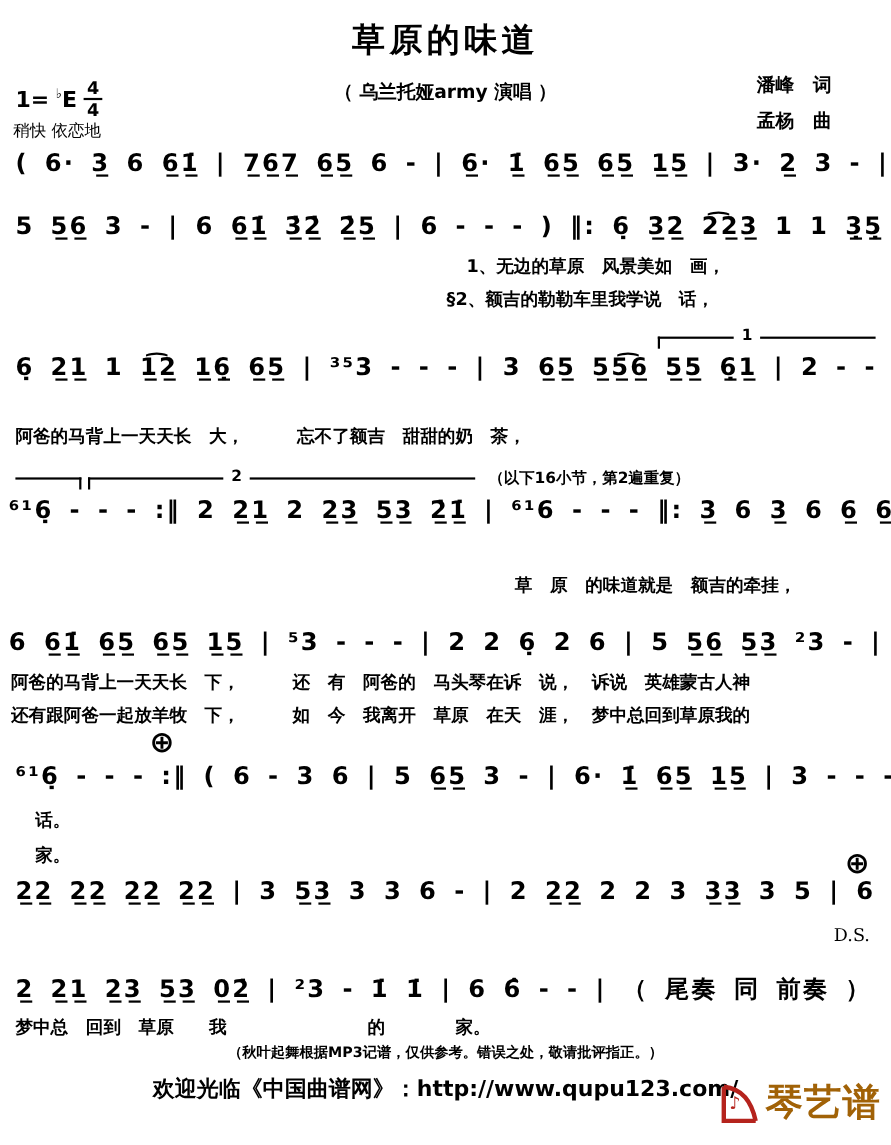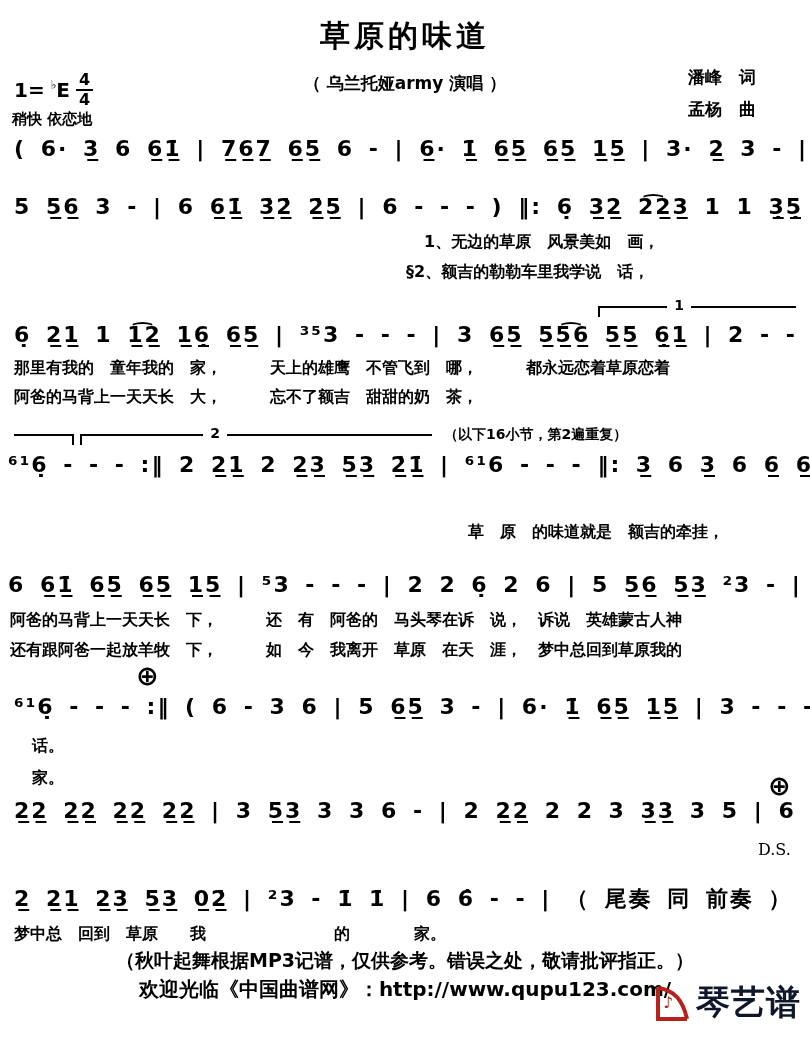--- a/index.html
+++ b/index.html
@@ -8,21 +8,21 @@
   .abs{position:absolute;}
   .title{top:16px;left:0;width:810px;text-align:center;font-size:30px;font-weight:bold;letter-spacing:4px;}
   .subtitle{top:72px;left:0;width:810px;text-align:center;font-size:17px;font-weight:bold;}
   .credit1{top:66px;left:688px;font-size:17px;font-weight:bold;}
   .credit2{top:98px;left:688px;font-size:17px;font-weight:bold;}
   .keyblock{top:72px;left:14px;font-size:20px;font-weight:bold;display:flex;align-items:center;gap:6px;}
   .keyblock sup{font-size:12px;}
   .timesig{display:inline-flex;flex-direction:column;align-items:center;line-height:1;font-size:16px;}
   .timesig .num{border-bottom:2px solid #000;padding:0 3px 1px;}
   .timesig .den{padding-top:1px;}
-  .tempo{top:110px;left:12px;font-size:15px;font-weight:bold;}
+  .tempo{top:110px;left:12px;font-size:15px;font-weight:normal;}
   .notation{font-size:22px;font-weight:bold;white-space:pre;letter-spacing:2px;word-spacing:5px;}
   .lyric{font-size:16px;white-space:pre;font-weight:bold;}
   .n1{top:136px;left:14px;} .n2{top:194px;left:14px;}
   .n3{top:322px;left:14px;} .n4{top:452px;left:8px;}
   .n5{top:572px;left:8px;}  .n6{top:694px;left:14px;}
   .n7{top:798px;left:14px;} .n8{top:884px;left:14px;}
   .ly2a{top:232px;left:424px;} .ly2b{top:262px;left:406px;}
   .ly3a{top:358px;left:14px;}  .ly3b{top:387px;left:14px;}
   .ly4a{top:492px;left:46px;}  .ly4b{top:522px;left:468px;}
   .ly5a{top:610px;left:10px;}  .ly5b{top:640px;left:10px;}
@@ -35,21 +35,21 @@
   .volta .lab{position:absolute;top:-3px;left:35%;background:#fff;padding:0 7px;font-size:14px;font-weight:bold;line-height:1.2;}
   .v1{top:300px;left:598px;width:198px;}
   .v1cont{top:428px;left:14px;width:60px;}
   .v2{top:428px;left:80px;width:352px;}
   .rep-note{top:426px;left:444px;font-size:14px;font-weight:bold;}
   .coda{font-size:27px;font-weight:bold;line-height:1;}
   .coda6{top:662px;left:136px;} .coda7{top:772px;left:768px;}
   .ds{top:840px;left:758px;font-size:16px;font-weight:normal;font-family:"DejaVu Serif","Liberation Serif",serif;}
   .endbracket{top:858px;left:10px;width:548px;}
   .endbracket .lab{left:22%;}
-  .footnote{top:948px;left:0;width:810px;text-align:center;font-size:19px;font-weight:bold;}
+  .footnote{top:948px;left:0;width:810px;text-align:center;font-size:13px;font-weight:bold;}
   .sitefoot{top:976px;left:0;width:810px;text-align:center;font-size:20px;font-weight:bold;}
   .logo{top:980px;left:648px;display:flex;align-items:center;gap:4px;}
   .logo-text{font-size:34px;font-weight:bold;letter-spacing:1px;}
 </style>
 </head>
 <body>
 
 <div class="sheet">
 
   <div class="abs title">草原的味道</div>
@@ -72,21 +72,20 @@
   <div class="abs notation n2">5 5̲6̲ 3 - | 6 6̲1̲̇ 3̲̇2̲̇ 2̲̇5̲ | 6 - - - ) ‖: 6̣ 3̲2̲ 2͡2̲3̲ 1 1 3̣̲5̣̲ | ⁶⁷6̣ - - - |</div>
   <div class="abs lyric ly2a">1、无边的草原　风景美如　画，</div>
   <div class="abs lyric ly2b">§2、额吉的勒勒车里我学说　话，</div>
 
   <div class="abs volta v1">
     <span class="tickL"></span>
     <span class="bar"></span>
     <span class="lab">1</span>
   </div>
   <div class="abs notation n3">6̣ 2̲1̲ 1 1̲͡2̲ 1̲6̣̲ 6̲5̲ | ³⁵3 - - - | 3 6̲5̲ 5̲5̲͡6̲ 5̲5̲ 6̣̲1̲ | 2 - - - | 2 2̲1̲ 2̲3̲ 5̲3̲ 2̲1̲ |</div>
-  <div class="abs lyric ly3a">那里有我的　童年我的　家，　　　天上的雄鹰　不管飞到　哪，　　　都永远恋着草原恋着</div>
   <div class="abs lyric ly3b">阿爸的马背上一天天长　大，　　　忘不了额吉　甜甜的奶　茶，</div>
 
   <div class="abs volta v1cont">
     <span class="bar"></span>
     <span class="tickR"></span>
   </div>
   <div class="abs volta v2">
     <span class="tickL"></span>
     <span class="bar"></span>
     <span class="lab">2</span>
@@ -113,16 +112,16 @@
 
   <div class="abs footnote">（秋叶起舞根据MP3记谱，仅供参考。错误之处，敬请批评指正。）</div>
   <div class="abs sitefoot">欢迎光临《中国曲谱网》：http://www.qupu123.com/</div>
 
   <div class="abs logo">
     <svg width="44" height="44" viewBox="0 0 44 44">
       <path d="M10 7 V38 H39" fill="none" stroke="#b5231d" stroke-width="4"></path>
       <path d="M10 7 C27 9 35 20 39 38" fill="none" stroke="#b5231d" stroke-width="4"></path>
       <text x="15" y="27" font-size="16" fill="#b5231d" font-weight="bold">♪</text>
     </svg>
-    <span class="logo-text" style="color: #0f172a;">琴艺谱</span>
+    <span class="logo-text" style="color: #a16207;">琴艺谱</span>
   </div>
 
 </div>
 
 </body></html>

